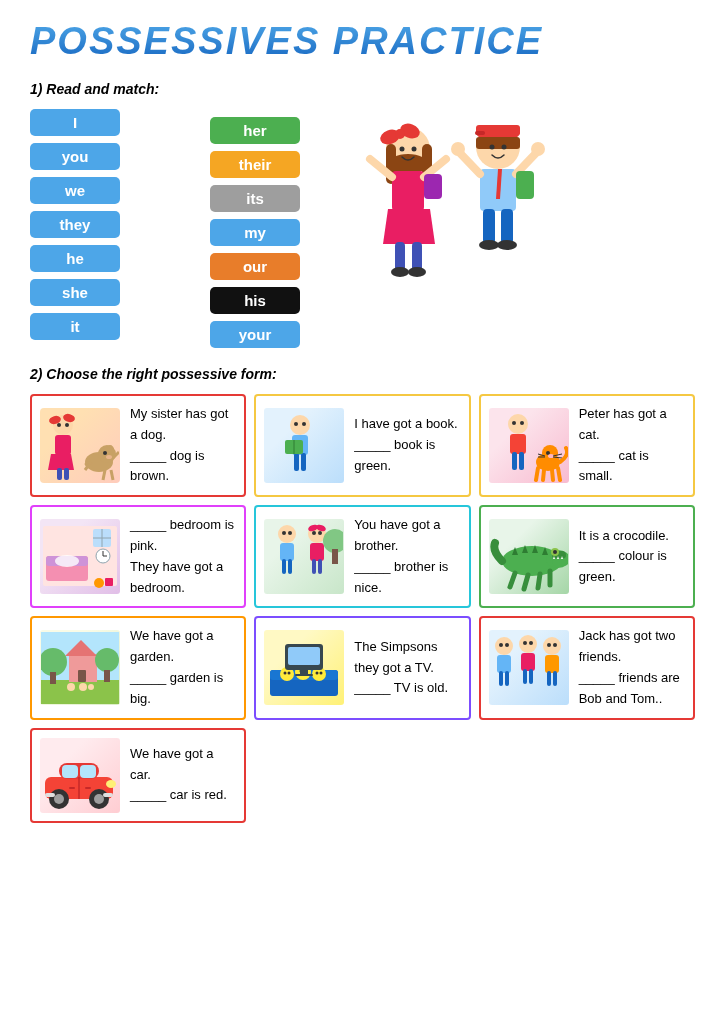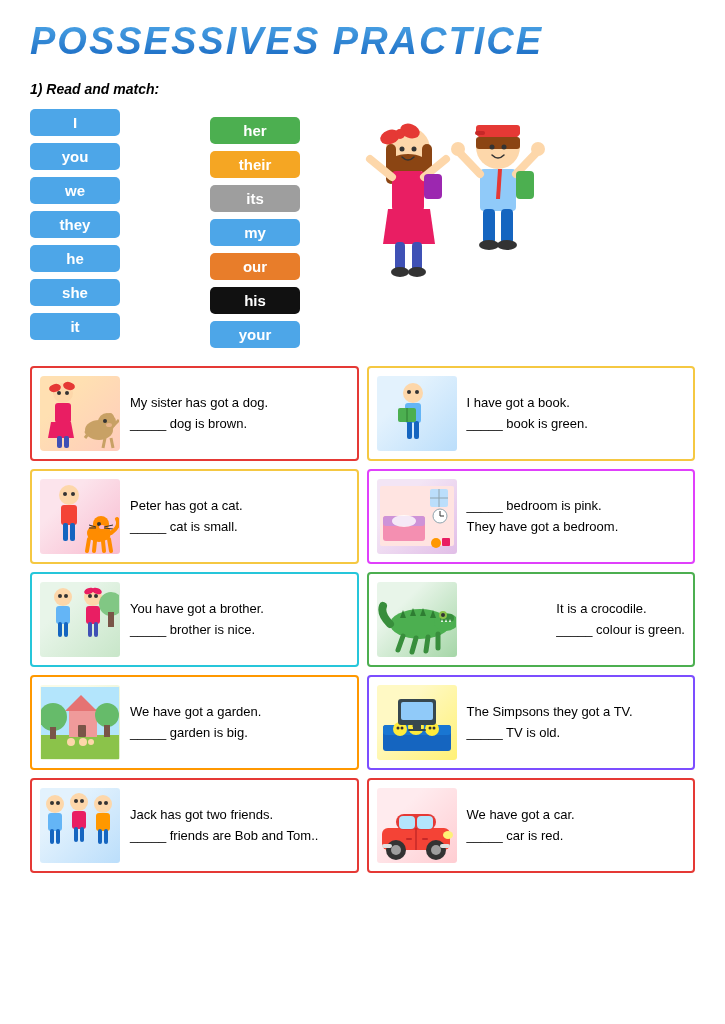--- a/index.html
+++ b/index.html
@@ -66,21 +66,21 @@
 
     .part1-illustration {
       margin-left: 20px;
       display: flex;
       align-items: center;
     }
 
     
     .part2-grid {
       display: grid;
-      grid-template-columns: 1fr 1fr;
+      grid-template-columns: 1fr 1fr 1fr;
       gap: 8px;
     }
     .exercise-card {
       border: 2px solid #e53935;
       border-radius: 4px;
       display: flex;
       align-items: center;
       padding: 8px;
       gap: 10px;
       min-height: 90px;
@@ -236,20 +236,21 @@
 
         <circle cx="142" cy="38" r="2.5" fill="#333"></circle>
         <circle cx="154" cy="38" r="2.5" fill="#333"></circle>
         <path d="M142,46 Q148,52 154,46" stroke="#333" stroke-width="1.5" fill="none" stroke-linecap="round"></path>
       </svg>
     </div>
   </div>
 </div>
 
 <div>
+  <div class="section-label">2) Choose the right possessive form:</div>
 
   <div class="part2-grid">
 
     <div class="exercise-card red-border">
       <div class="card-image img-girl-dog">
         <svg width="78" height="72" viewBox="0 0 78 72">
 
           <circle cx="22" cy="15" r="10" fill="#fdd7aa"></circle>
           <rect x="14" y="25" width="16" height="20" rx="3" fill="#e91e63"></rect>
           <polygon points="10,44 30,44 33,60 7,60" fill="#e91e63"></polygon>

